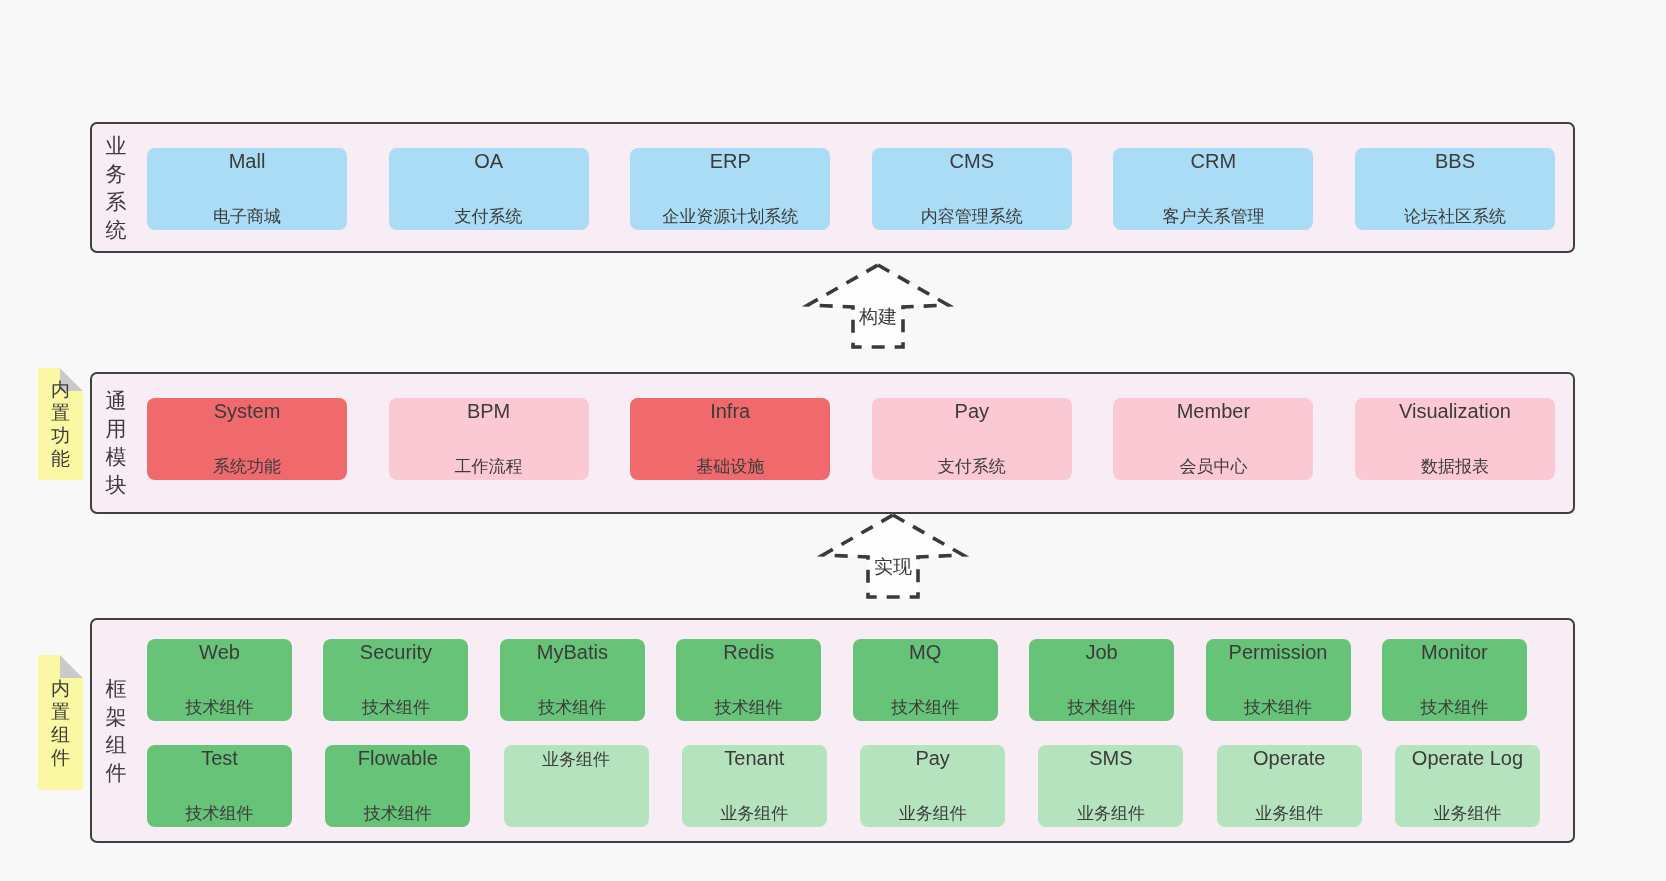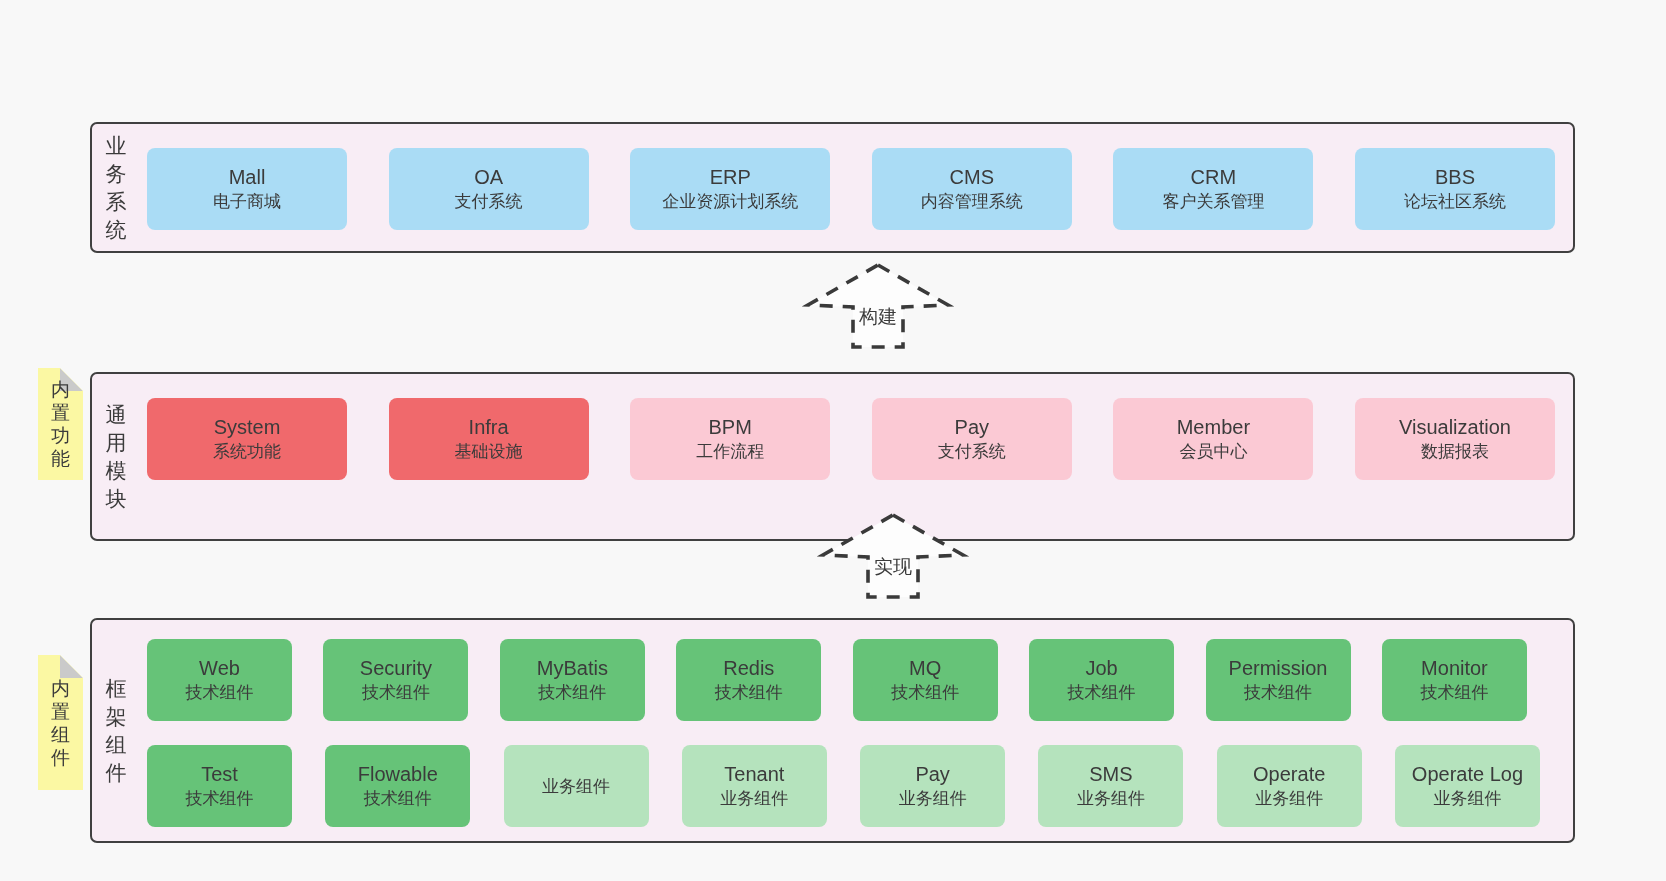--- a/index.html
+++ b/index.html
@@ -9,34 +9,34 @@
     --sticky-yellow:#fbf8a3; --sticky-fold:#cacaca; --text:#3b3b3b;
   }
   *{margin:0;padding:0;box-sizing:border-box;}
   html,body{background:var(--page-bg);}
   body{font-family:"Liberation Sans","DejaVu Sans",sans-serif;color:var(--text);}
   .stage{position:relative;width:1666px;height:881px;background:var(--page-bg);overflow:hidden;border-radius:10px;}
 
   .panel{position:absolute;left:90px;width:1485px;background:var(--panel-bg);
     border:2px solid var(--panel-border);border-radius:7px;}
   .panel-business{top:122px;height:131px;}
-  .panel-modules{top:372px;height:169px;}
+  .panel-modules{top:372px;height:142px;}
   .panel-components{top:618px;height:225px;}
 
   .side-label{position:absolute;left:11px;top:50%;transform:translateY(-50%);
     width:26px;font-size:21px;line-height:28px;text-align:center;
     word-break:break-all;white-space:normal;color:var(--text);}
 
   .node-row{position:absolute;left:55px;display:flex;justify-content:space-between;height:82px;}
   .panel-business .node-row,.panel-modules .node-row{top:24px;right:18px;}
   .panel-components .row1{top:19px;right:46px;}
   .panel-components .row2{top:125px;right:33px;}
 
   .node{width:200px;height:82px;border-radius:8px;display:flex;flex-direction:column;
-    justify-content:center;align-items:center;text-align:center;padding:2px 6px;}
+    justify-content:space-between;align-items:center;text-align:center;padding:2px 6px;}
   .panel-components .node{width:145px;}
   .node .t{font-size:20px;line-height:23px;}
   .node .s{font-size:17px;line-height:22px;margin-top:2px;}
   .v-blue{background:var(--blue);}
   .v-red{background:var(--red);}
   .v-pink{background:var(--pink);}
   .v-green{background:var(--green-dark);}
   .v-green-light{background:var(--green-light);}
 
   .sticky{position:absolute;left:38px;width:45px;background:var(--sticky-yellow);
@@ -102,27 +102,27 @@
     <div class="v-text">内置功能</div>
   </div>
 
   <div class="panel panel-modules">
     <div class="side-label">通用模块</div>
     <div class="node-row">
       <div class="node v-red">
         <div class="t">System</div>
         <div class="s">系统功能</div>
       </div>
+      <div class="node v-pink">
+        <div class="t">BPM</div>
+        <div class="s">工作流程</div>
+      </div>
       <div class="node v-red">
         <div class="t">Infra</div>
         <div class="s">基础设施</div>
-      </div>
-      <div class="node v-pink">
-        <div class="t">BPM</div>
-        <div class="s">工作流程</div>
       </div>
       <div class="node v-pink">
         <div class="t">Pay</div>
         <div class="s">支付系统</div>
       </div>
       <div class="node v-pink">
         <div class="t">Member</div>
         <div class="s">会员中心</div>
       </div>
       <div class="node v-pink">

